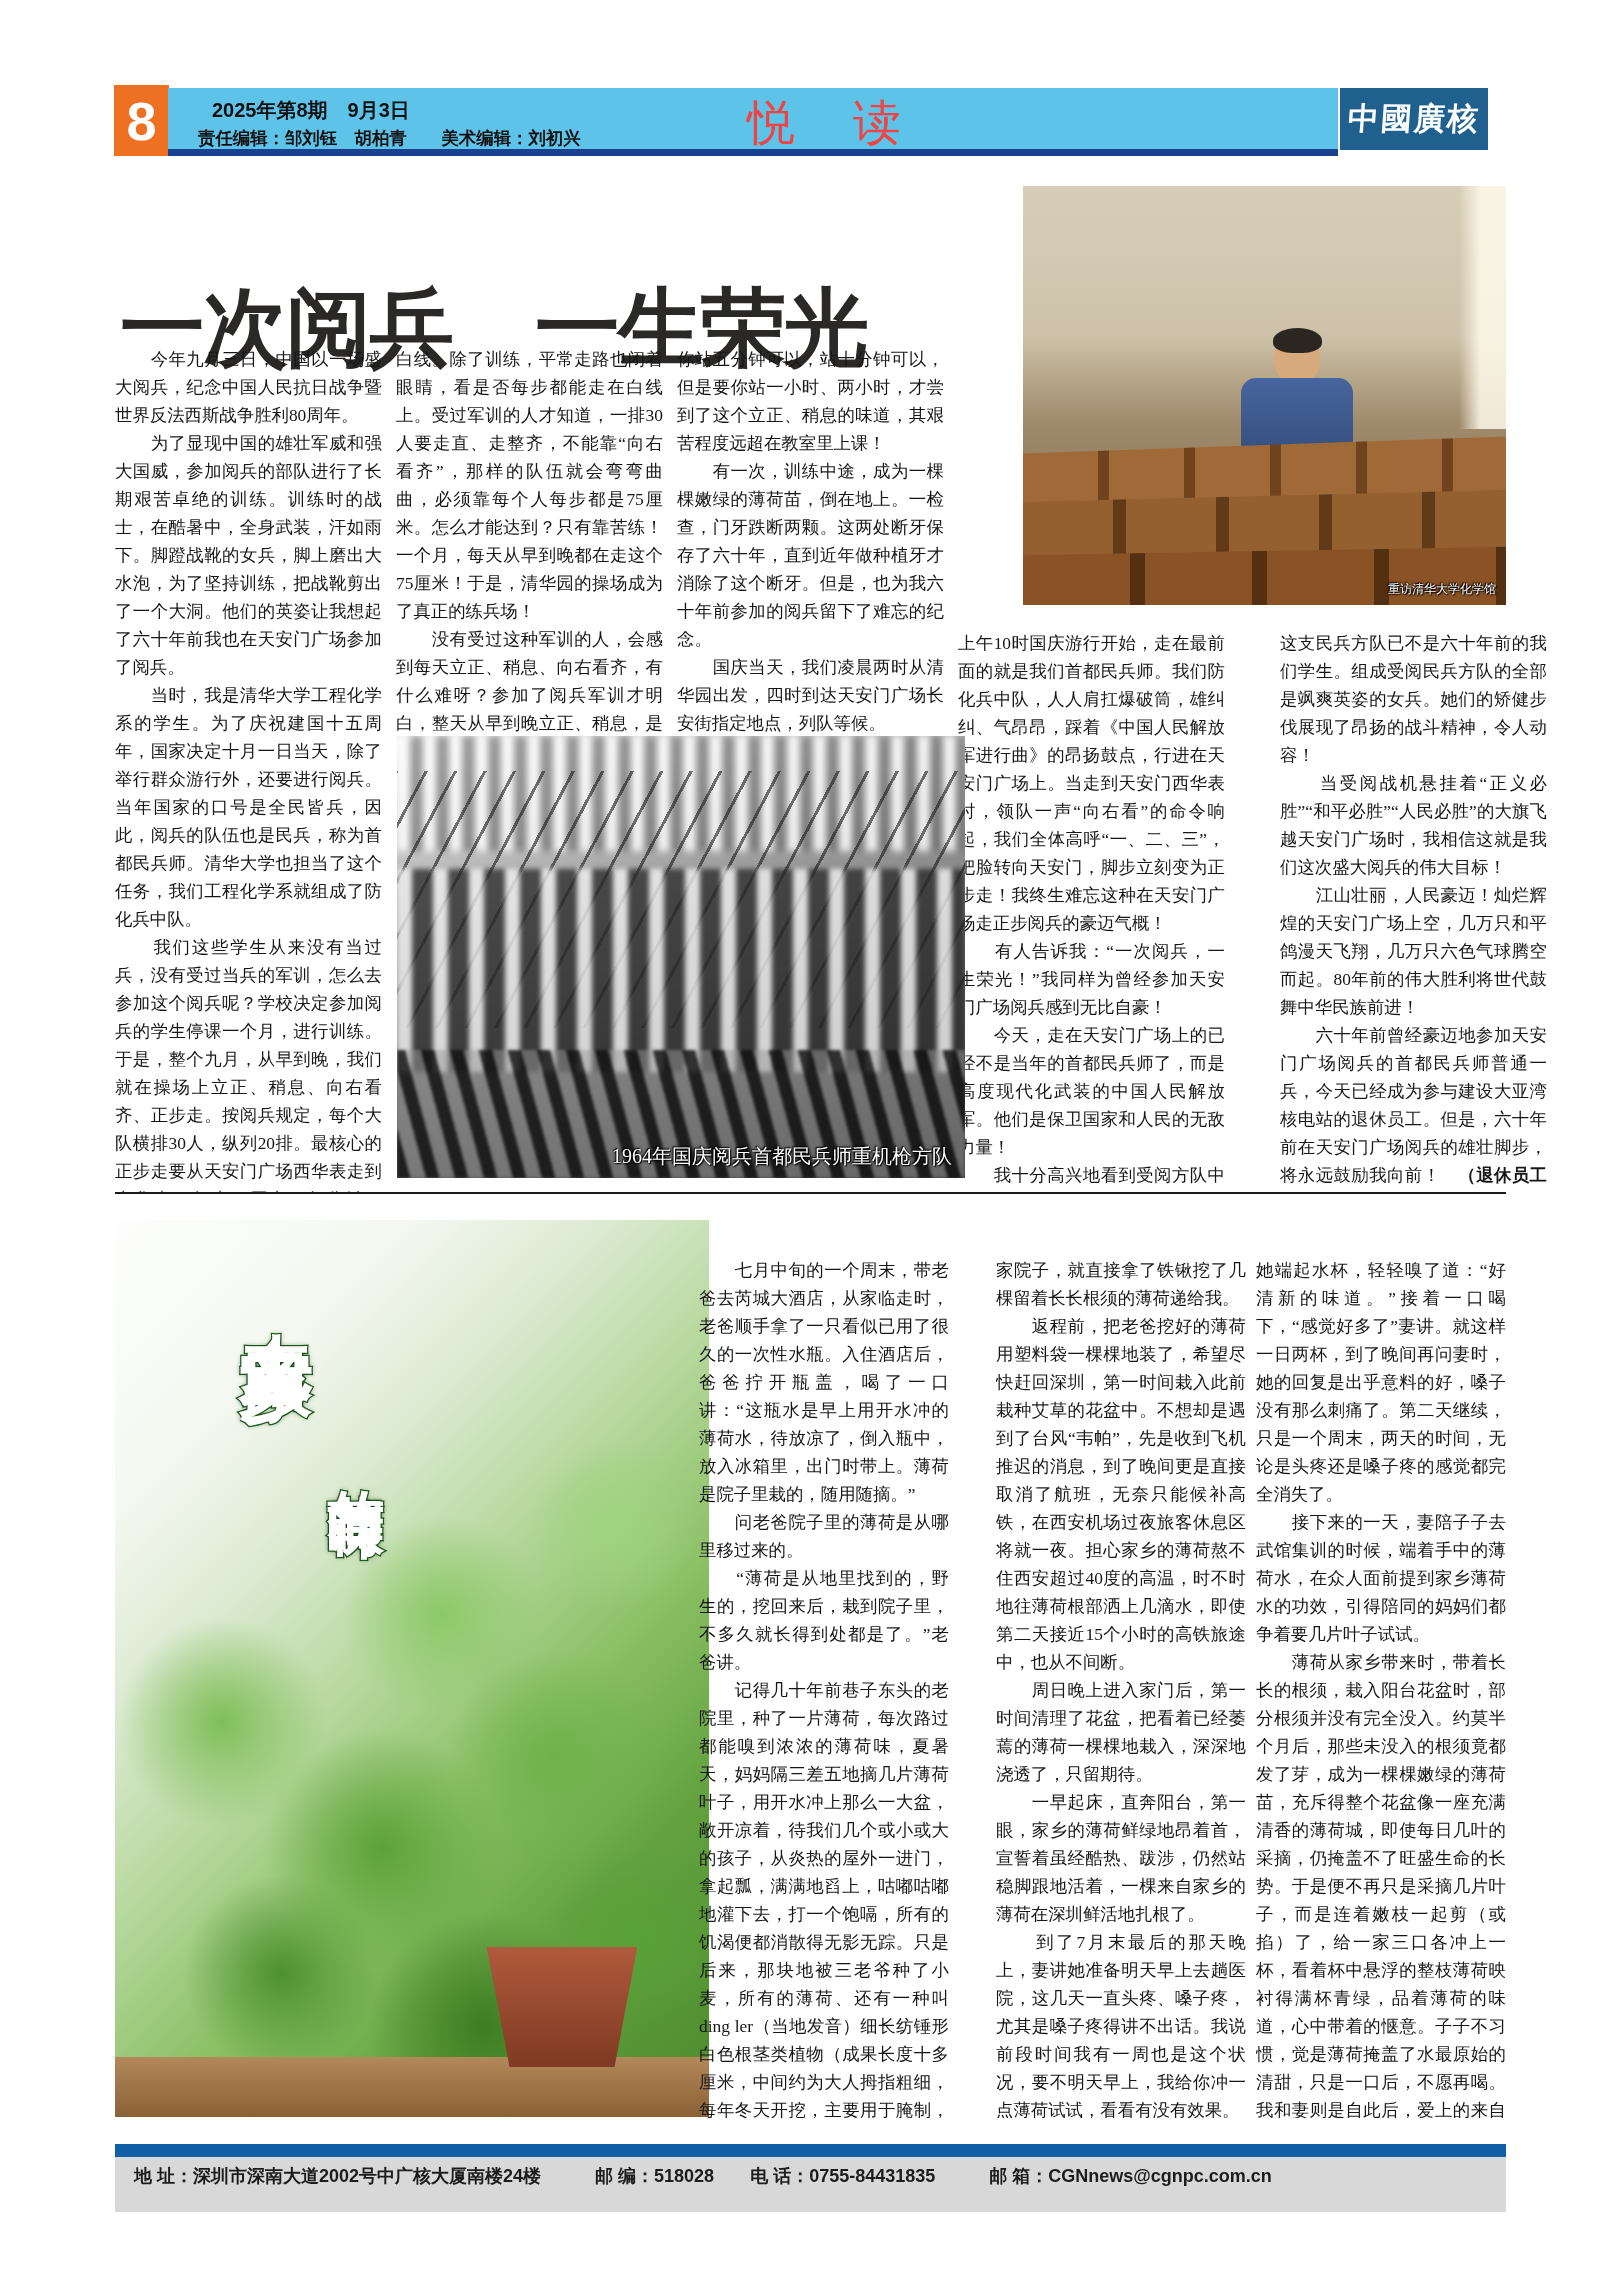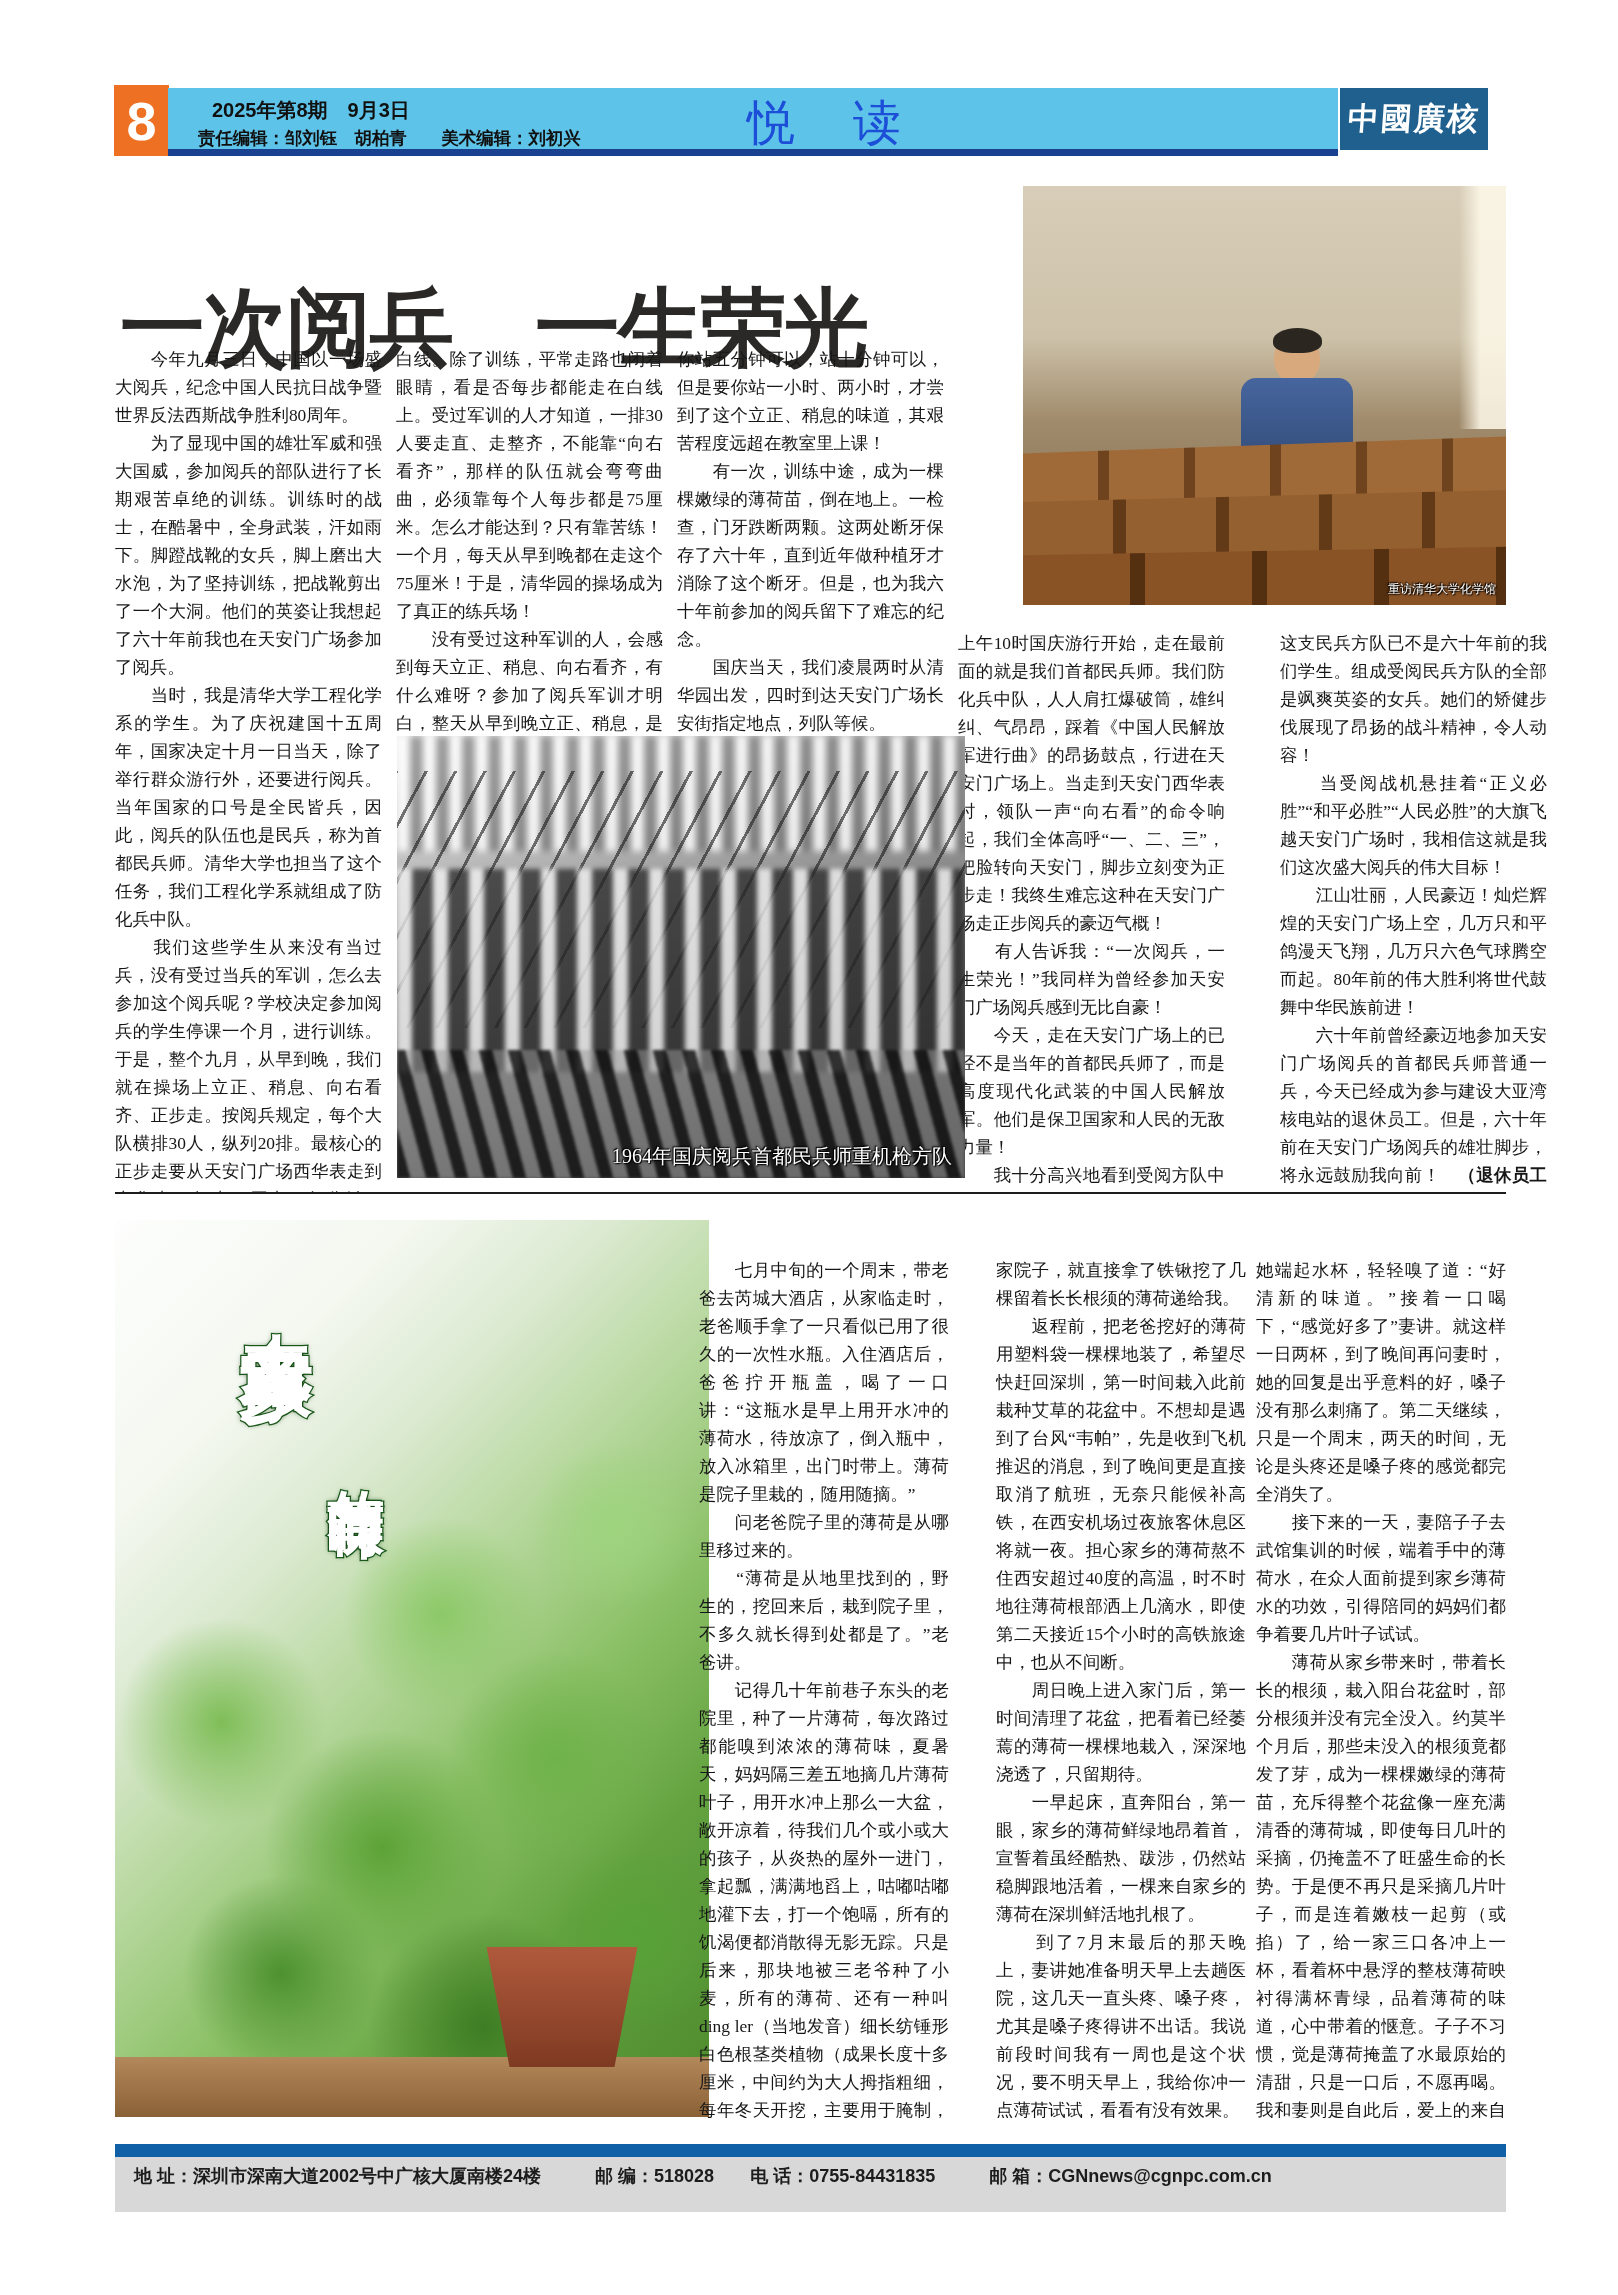--- a/index.html
+++ b/index.html
@@ -17,21 +17,21 @@
     display:flex;align-items:center;justify-content:center;}
   .pagenum{color:#fff;font-size:54px;font-weight:bold;line-height:1;}
   .header-bar{left:168px;top:88px;width:1170px;height:62px;background:#5ec3e8;}
   .header-underline{left:168px;top:149px;width:1170px;height:6.5px;background:#1a418f;}
   .logo-box{left:1340px;top:88px;width:148px;height:62px;background:#20608f;
     display:flex;align-items:center;justify-content:center;}
   .logo-text{color:#fff;font-family:"Liberation Serif","DejaVu Serif",serif;
     font-weight:bold;font-size:31px;letter-spacing:2px;transform:skewX(-4deg);}
   .issue-line{left:212px;top:97px;font-size:20px;font-weight:bold;color:#101010;}
   .editors-line{left:198px;top:126px;font-size:17.4px;font-weight:bold;color:#101010;}
-  .section-title{left:747px;top:91px;font-size:48px;color:#1d4ed8;
+  .section-title{left:747px;top:91px;font-size:48px;color:#ef4444;
     font-family:"Liberation Serif","DejaVu Serif",serif;letter-spacing:5px;}
 
   
   .headline{left:120px;top:225px;width:797px;font-size:85px;font-weight:bold;
     color:#2a2927;font-family:"Liberation Serif","DejaVu Serif",serif;line-height:1.1;
     letter-spacing:-2px;white-space:nowrap;}
   .art-col{font-family:"Liberation Serif","DejaVu Serif",serif;font-size:17.4px;
     line-height:28px;color:#161616;text-align:justify;text-justify:inter-ideograph;
     white-space:pre-wrap;overflow:hidden;}
   .a1c1{left:115px; top:345px; width:267px;height:847px;}

